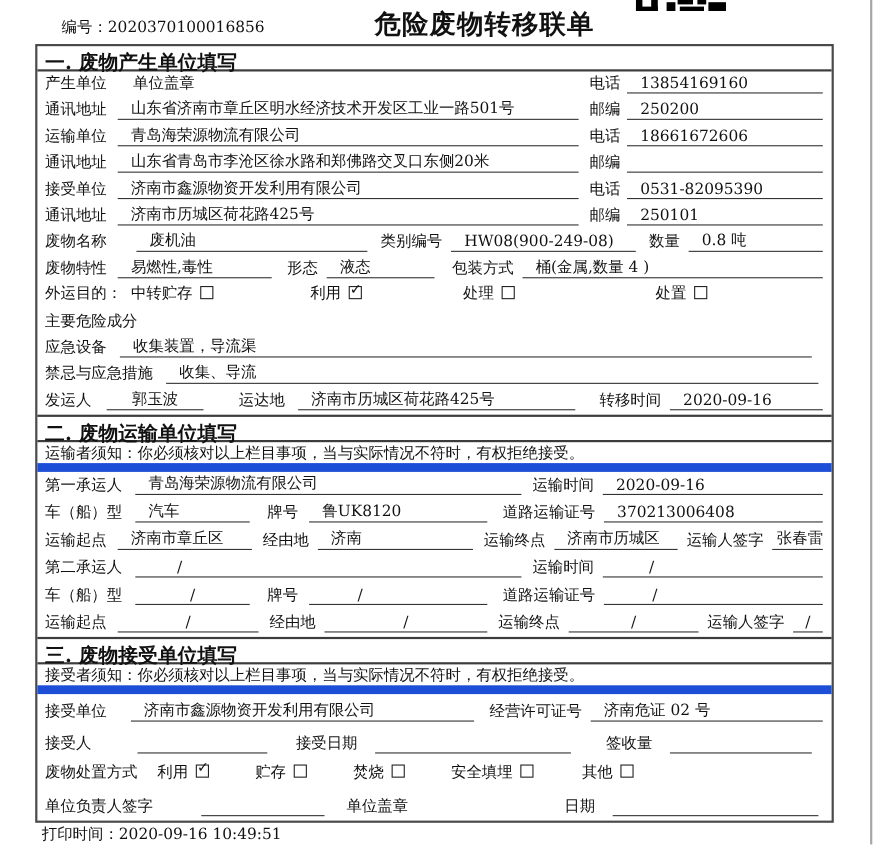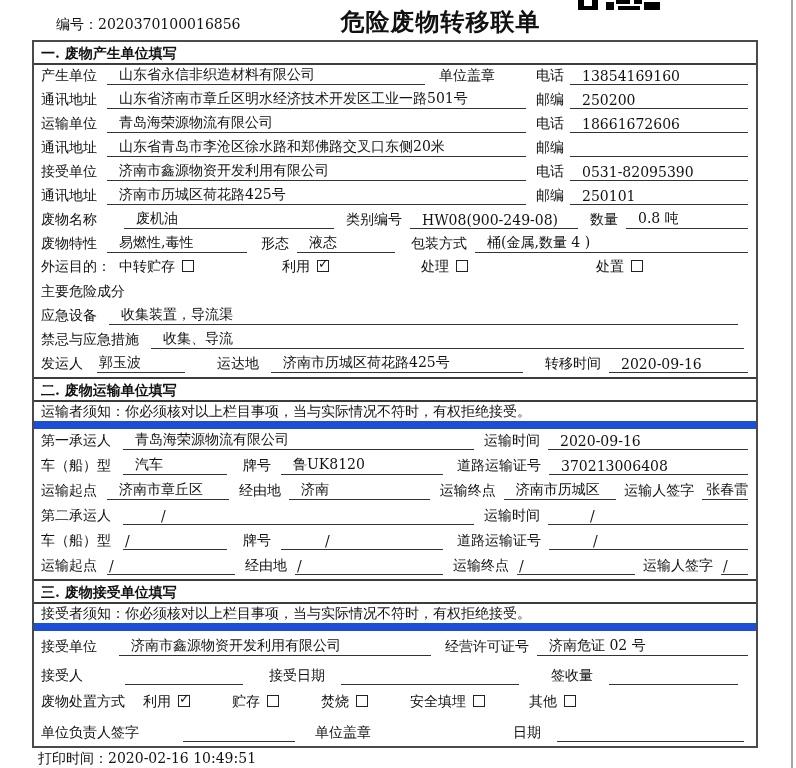--- a/index.html
+++ b/index.html
@@ -15,39 +15,39 @@
     padding-left:85px; font-size:24px; font-weight:bold; letter-spacing:1px;
   }
   .qr-frag { position:absolute; left:578px; top:0; width:82px; height:10px; }
   .page-edge { position:absolute; right:3px; top:0; bottom:0; width:2px; background:#a6a6a6; }
 
   .form-table {
     position:absolute; left:32px; top:40px; width:726px;
     border:2px solid #4a4a4a; background:#fff;
   }
   .sec-header {
-    font-weight:bold; font-size:14px; padding:3px 0 2px 7px;
+    font-weight:bold; font-size:18px; padding:3px 0 2px 7px;
     border-bottom:2px solid #3c3c3c; height:23px;
   }
   .sec-header.mid { border-top:2px solid #3c3c3c; height:25px; }
   .notice-row {
     height:27px; display:flex; align-items:center; padding-left:7px;
     border-bottom:8px solid #1d4ed8; white-space:nowrap;
   }
   .row {
     display:flex; align-items:flex-end; padding:0 8px 4px 7px;
     white-space:nowrap; overflow:hidden;
   }
   .h24 { height:24px; } .h25 { height:25px; } .h29 { height:29px; }
   .lbl { flex-shrink:0; }
   .val {
     border-bottom:1px solid #333; padding:0 2px 0 12px; min-height:17px;
     overflow:hidden;
   }
-  .val.c { text-align:left; padding-left:2px; }
+  .val.c { text-align:center; padding-left:2px; }
   .grow { flex:1 1 auto; }
   .cb-label { margin-right:7px; }
   .cb-box {
     display:inline-block; width:12px; height:12px; border:1.5px solid #222;
     position:relative; vertical-align:-1px; background:#fff;
   }
   .cb-mark {
     position:absolute; left:0px; top:-5px; font-size:13px; font-weight:bold;
     font-family:"DejaVu Sans",sans-serif;
   }
@@ -76,21 +76,20 @@
         <rect x="66" y="2" width="16" height="8"></rect>
     </g>
   </svg>
 
   <div class="form-table">
 
     <div class="sec-header">一. 废物产生单位填写</div>
 
     <div class="row h24">
       <span class="lbl" style="margin-right:10px">产生单位</span>
-      <span class="val" style="width:318px">山东省永信非织造材料有限公司</span>
       <span class="lbl" style="margin-left:14px">单位盖章</span>
       <span class="grow"></span>
       <span class="lbl" style="margin-right:6px">电话</span>
       <span class="val" style="width:178px">13854169160</span>
     </div>
 
     <div class="row h24">
       <span class="lbl" style="margin-right:10px">通讯地址</span>
       <span class="val grow">山东省济南市章丘区明水经济技术开发区工业一路501号</span>
       <span class="lbl" style="margin:0 6px 0 10px">邮编</span>
@@ -281,17 +280,17 @@
       <span class="lbl" style="margin-right:44px">单位负责人签字</span>
       <span class="val" style="width:112px"></span>
       <span class="lbl" style="margin-left:20px">单位盖章</span>
       <span class="lbl" style="margin:0 16px 0 142px">日期</span>
       <span class="val grow" style="margin-right:4px"></span>
     </div>
 
   </div>
 
   <div class="print-time">
-    <span>打印时间：</span><span>2020-02-16  10:49:51</span>
+    <span>打印时间：</span><span>2020-09-16  10:49:51</span>
   </div>
 
   <div class="page-edge"></div>
 </div>
 
 </body></html>

